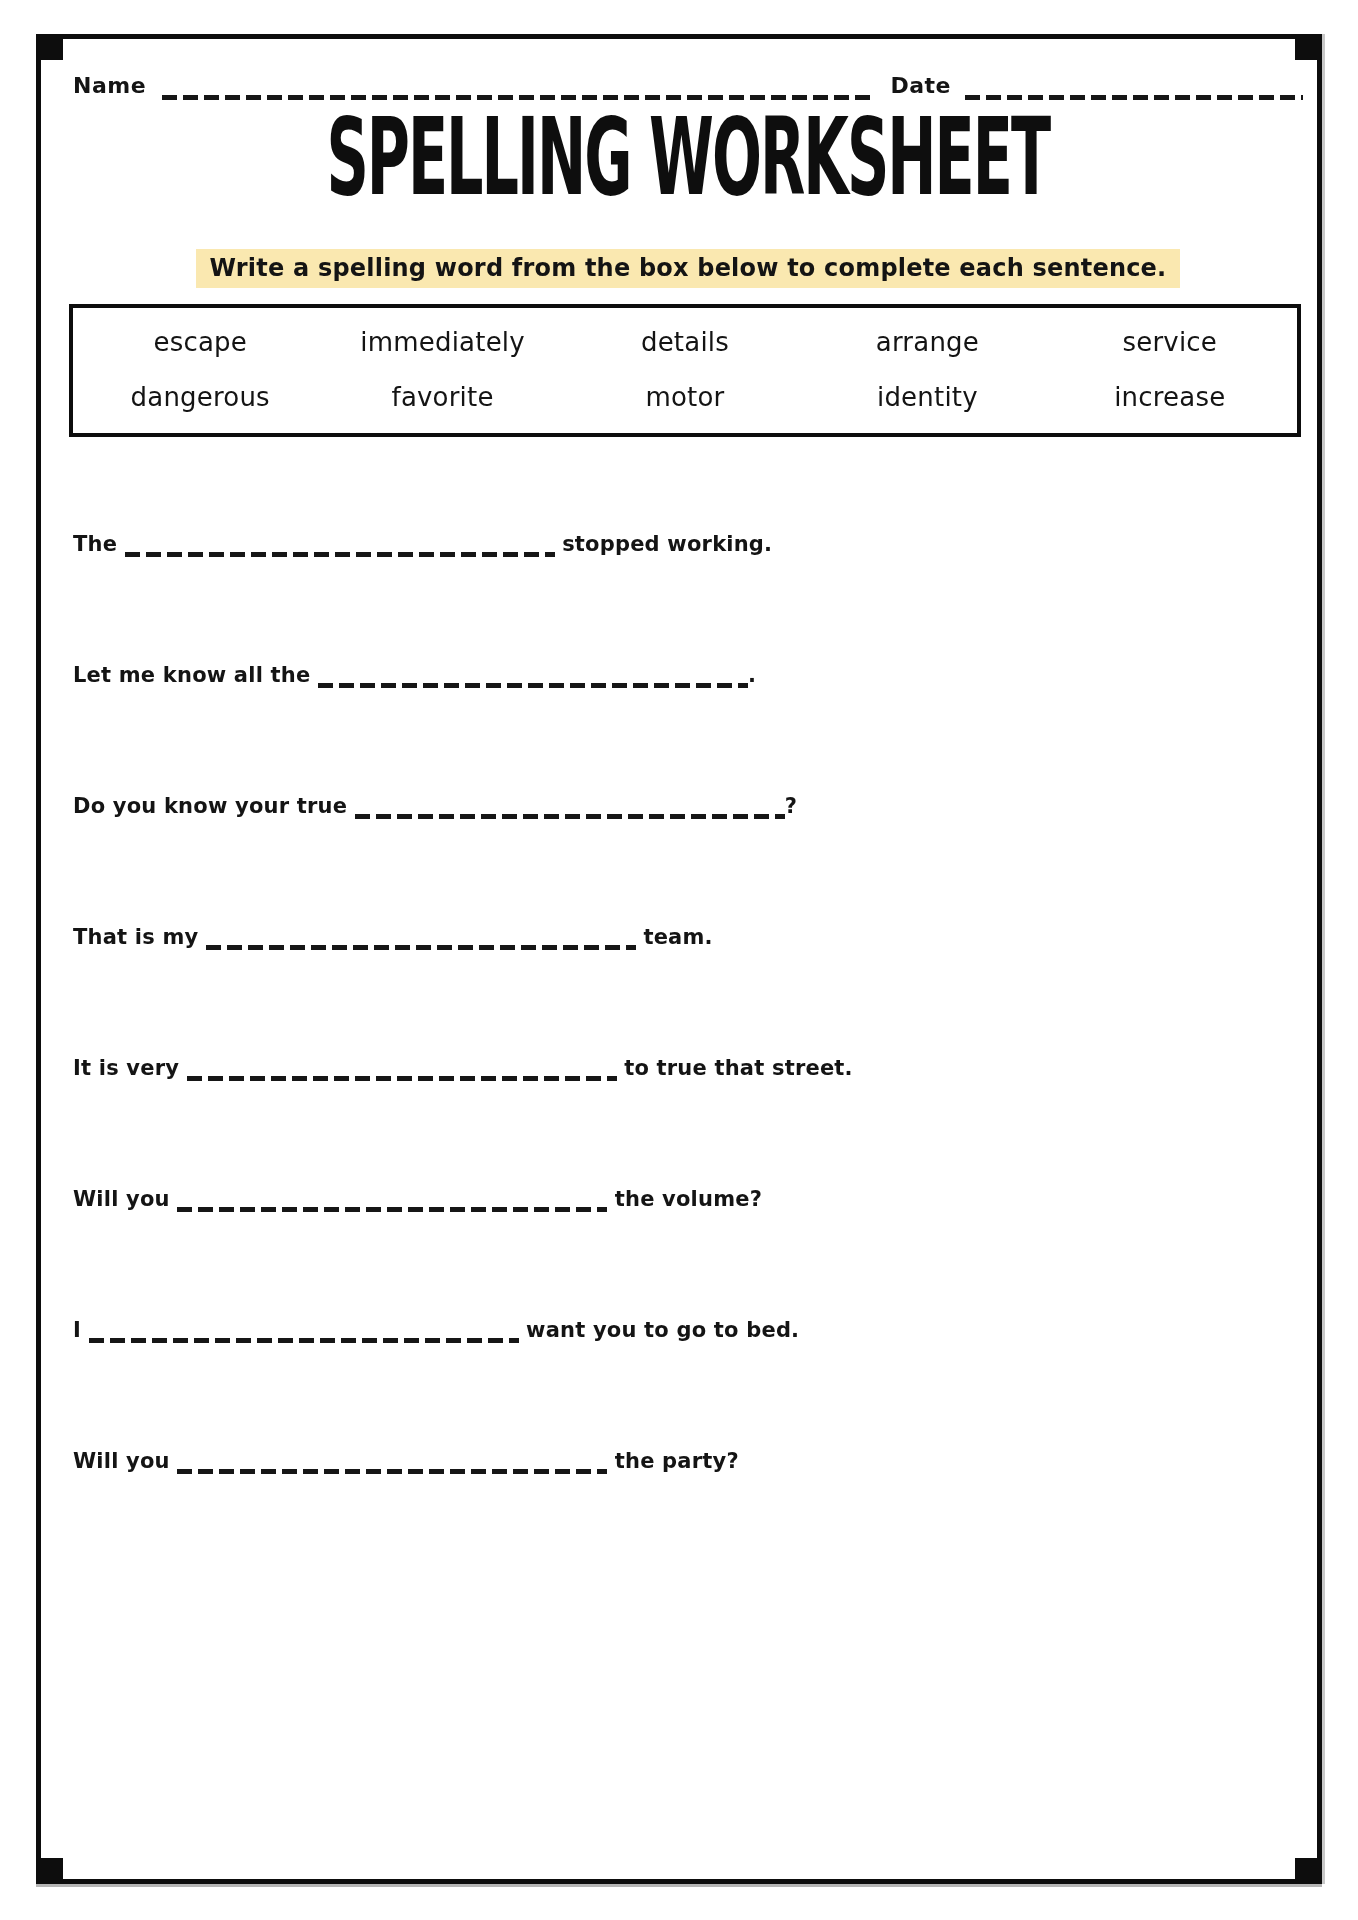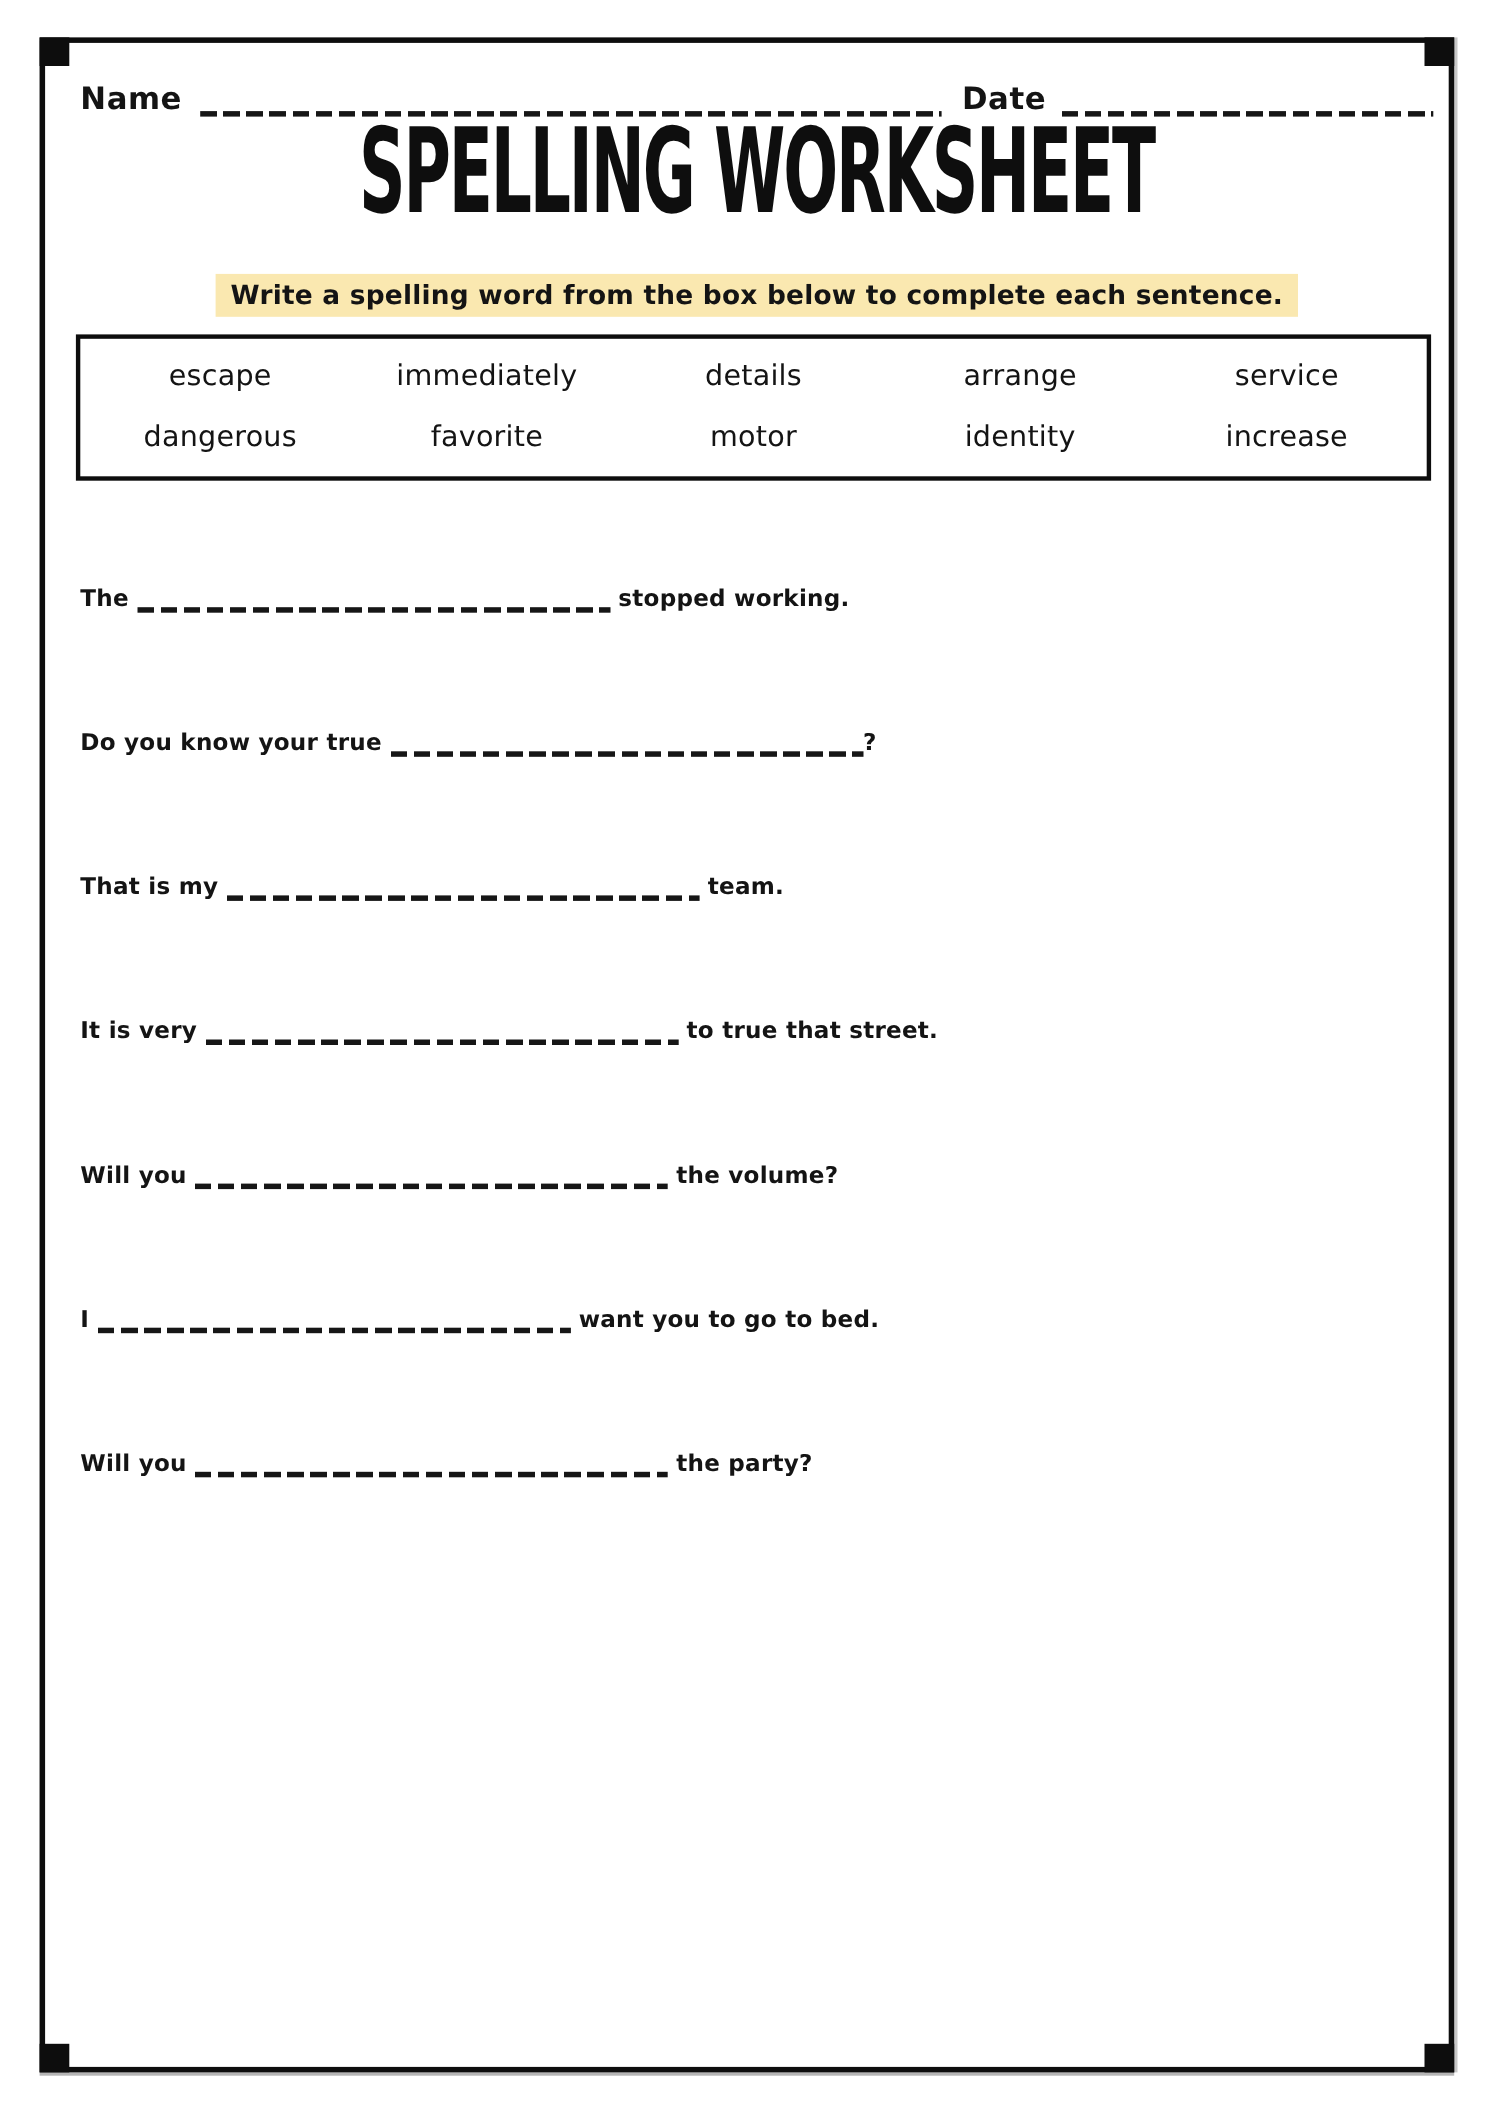--- a/index.html
+++ b/index.html
@@ -30,21 +30,21 @@
   
   .blank {
     display: inline-block;
     height: 5px;
     background: repeating-linear-gradient(90deg, #161616 0 15px, transparent 15px 21px);
   }
 
   
   .name-date-row {
     display: flex; align-items: baseline;
-    font-size: 28px; font-weight: bold;
+    font-size: 22px; font-weight: bold;
     letter-spacing: 0.5px;
     padding: 8px 0 0 0;
     height: 40px;
   }
   .name-date-row .label { white-space: nowrap; }
   .nd-blank { position: relative; top: 7px; }
   .name-blank { flex: 1 1 auto; margin: 0 18px 0 16px; }
   .date-blank { width: 338px; margin-left: 14px; }
 
   
@@ -132,20 +132,21 @@
         <span class="word">service</span>
         <span class="word">dangerous</span>
         <span class="word">favorite</span>
         <span class="word">motor</span>
         <span class="word">identity</span>
         <span class="word">increase</span>
       </div>
 
       <div class="sentences">
         <div class="sentence"><span>The </span><span class="blank s-blank"></span><span> stopped working.</span></div>
+        <div class="sentence"><span>Let me know all the </span><span class="blank s-blank"></span><span>.</span></div>
         <div class="sentence"><span>Do you know your true </span><span class="blank s-blank"></span><span>?</span></div>
         <div class="sentence"><span>That is my </span><span class="blank s-blank"></span><span> team.</span></div>
         <div class="sentence"><span>It is very </span><span class="blank s-blank"></span><span> to true that street.</span></div>
         <div class="sentence"><span>Will you </span><span class="blank s-blank"></span><span> the volume?</span></div>
         <div class="sentence"><span>I </span><span class="blank s-blank"></span><span> want you to go to bed.</span></div>
         <div class="sentence"><span>Will you </span><span class="blank s-blank"></span><span> the party?</span></div>
       </div>
 
     </div>
   </div>

